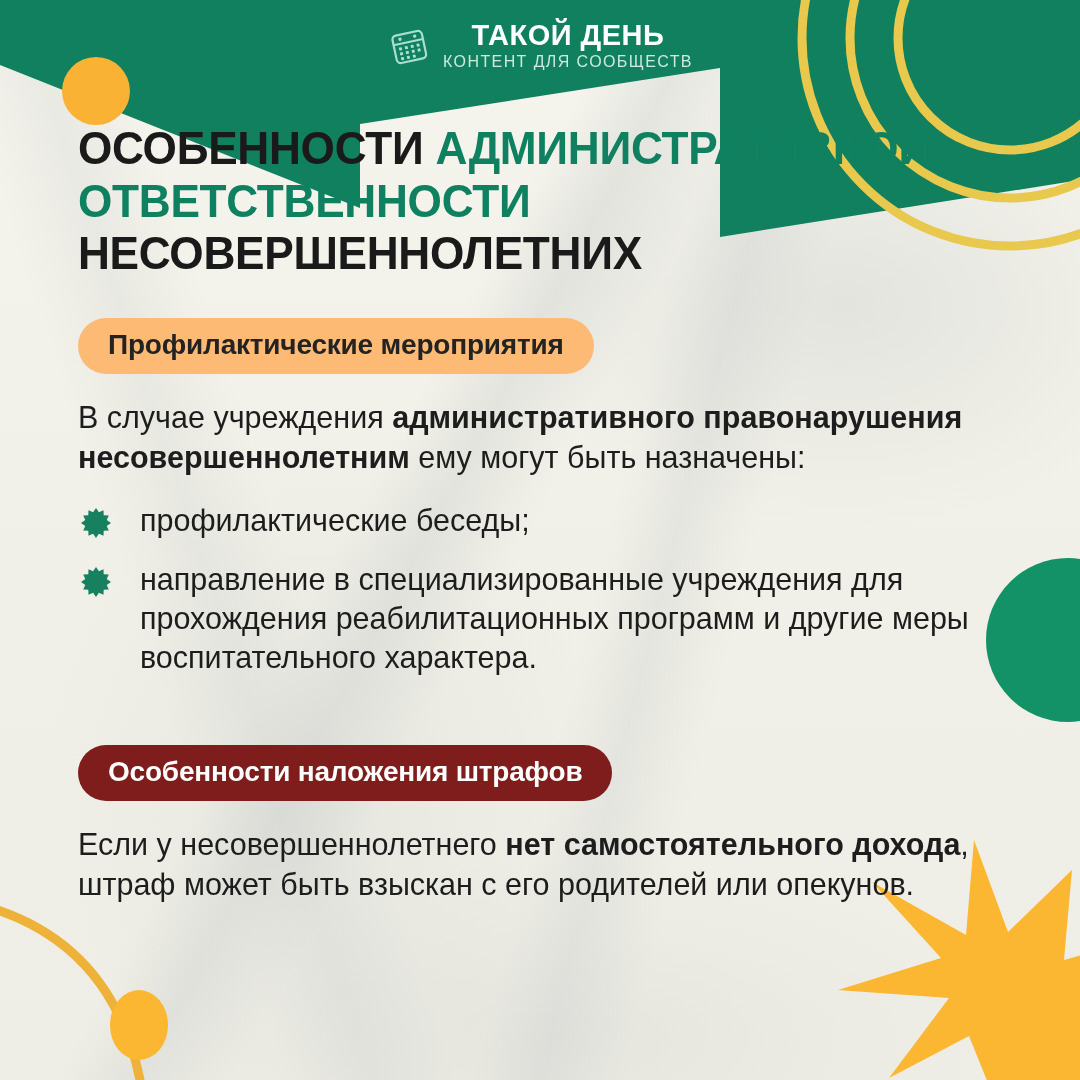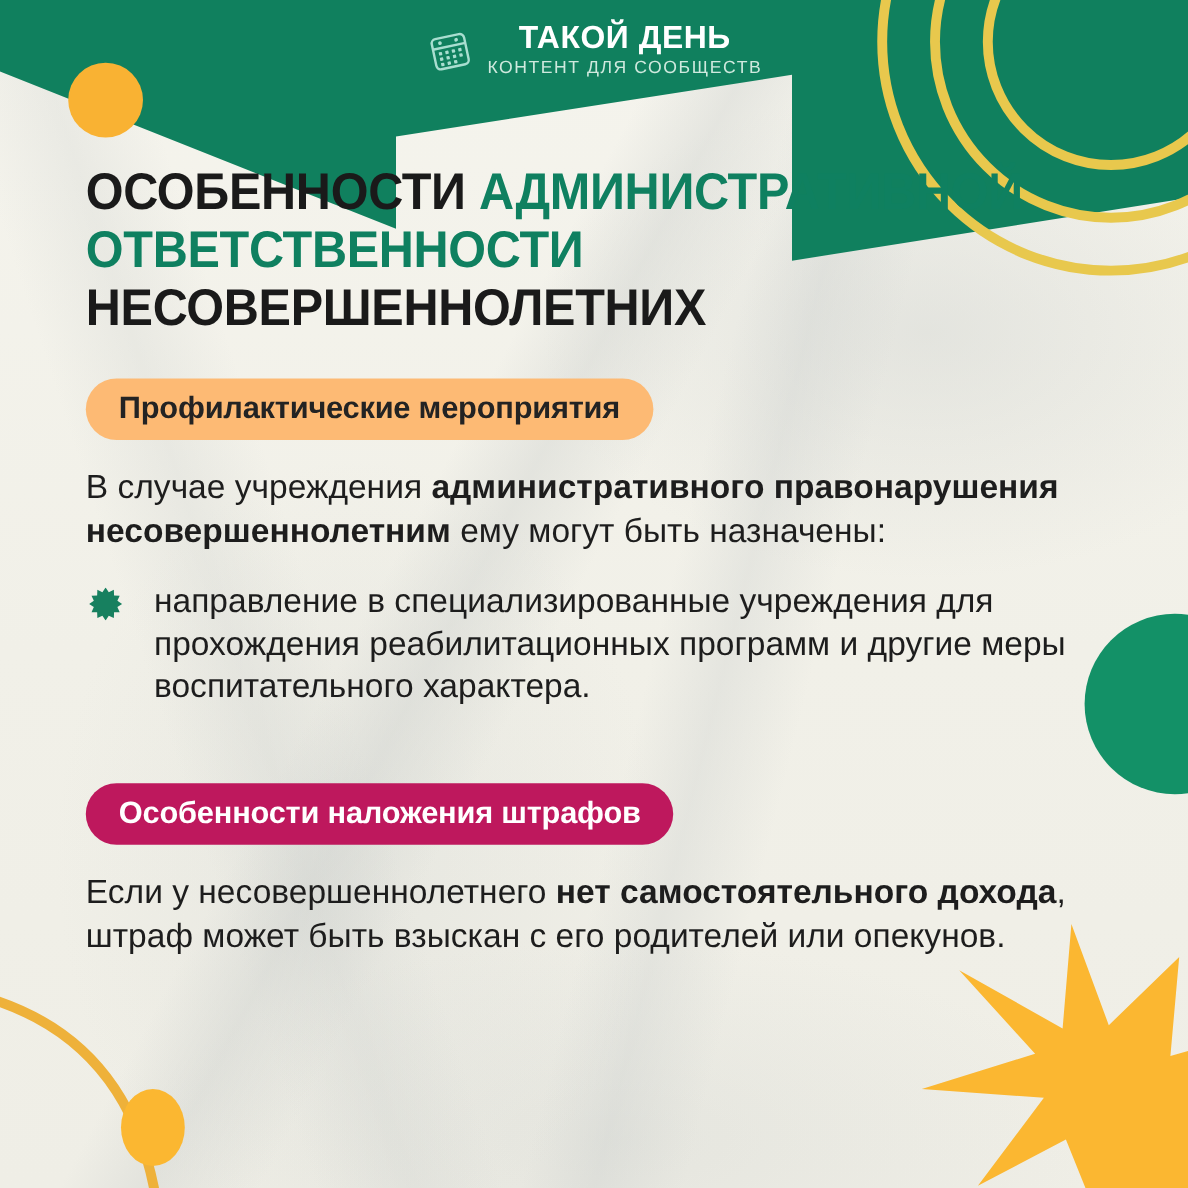--- a/index.html
+++ b/index.html
@@ -100,21 +100,21 @@
     letter-spacing: 1.4px;
     margin-top: 3px;
     white-space: nowrap;
   }
 
   
   .content {
     position: absolute;
     z-index: 5;
     left: 78px;
-    top: 148px;
+    top: 122px;
     width: 940px;
   }
 
   .headline {
     font-weight: bold;
     font-size: 47px;
     line-height: 1.12;
     letter-spacing: -0.3px;
     color: #1a1a1a;
     transform: scaleX(0.94);
@@ -127,21 +127,21 @@
   .badge {
     display: inline-block;
     border-radius: 40px;
     padding: 13px 30px 15px 30px;
     font-weight: bold;
     font-size: 28px;
     line-height: 1;
     letter-spacing: -0.2px;
   }
   .badge-orange { background: #fdba74; color: #232323; }
-  .badge-green  { background: #be185d; color: #ffffff; }
+  .badge-green  { background: #7f1d1d; color: #ffffff; }
 
   .para {
     font-size: 30.5px;
     line-height: 1.30;
     color: #1d1d1d;
     margin: 24px 0 0 0;
     max-width: 905px;
   }
   .para b { font-weight: bold; }
 
@@ -234,20 +234,26 @@
     <div>
       <div class="badge badge-orange">Профилактические мероприятия</div>
 
       <p class="para"><span>В случае учреждения </span><b>административного правонарушения несовершеннолетним</b><span> ему могут быть назначены:</span></p>
 
       <ul class="bullets">
         <li>
           <svg class="bullet-star" viewBox="0 0 30 30">
             <polygon fill="#17805f" points="15,0 17.9,4.3 22.5,2.2 22.7,7.3 27.8,7.5 25.7,12.1 30,15 25.7,17.9 27.8,22.5 22.7,22.7 22.5,27.8 17.9,25.7 15,30 12.1,25.7 7.5,27.8 7.3,22.7 2.2,22.5 4.3,17.9 0,15 4.3,12.1 2.2,7.5 7.3,7.3 7.5,2.2 12.1,4.3"></polygon>
           </svg>
+          <span>профилактические беседы;</span>
+        </li>
+        <li>
+          <svg class="bullet-star" viewBox="0 0 30 30">
+            <polygon fill="#17805f" points="15,0 17.9,4.3 22.5,2.2 22.7,7.3 27.8,7.5 25.7,12.1 30,15 25.7,17.9 27.8,22.5 22.7,22.7 22.5,27.8 17.9,25.7 15,30 12.1,25.7 7.5,27.8 7.3,22.7 2.2,22.5 4.3,17.9 0,15 4.3,12.1 2.2,7.5 7.3,7.3 7.5,2.2 12.1,4.3"></polygon>
+          </svg>
           <span>направление в специализированные учреждения для прохождения реабилитационных программ и другие меры воспитательного характера.</span>
         </li>
       </ul>
     </div>
 
     <div class="section-gap-2">
       <div class="badge badge-green">Особенности наложения штрафов</div>
 
       <p class="para"><span>Если у несовершеннолетнего </span><b>нет самостоятельного дохода</b><span>, штраф может быть взыскан с его родителей или опекунов.</span></p>
     </div>

